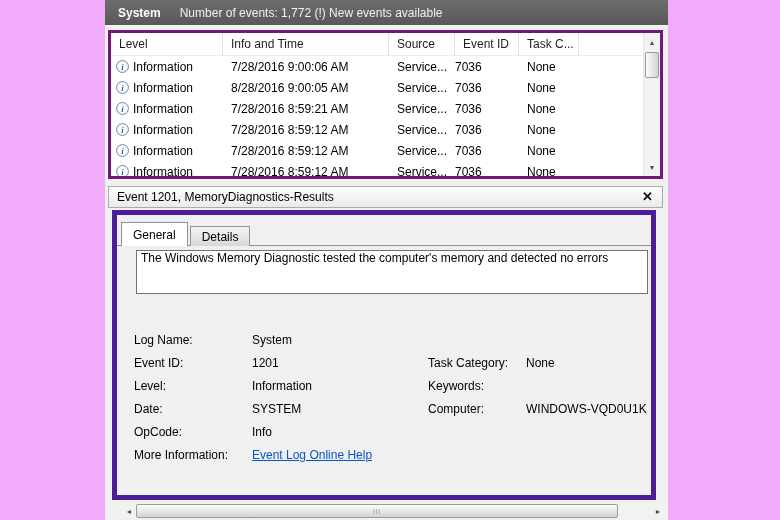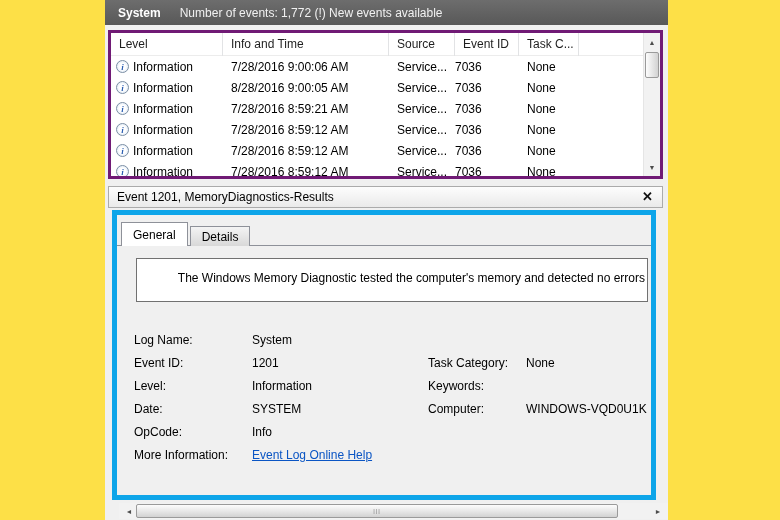--- a/index.html
+++ b/index.html
@@ -1,18 +1,18 @@
 <!DOCTYPE html>
 <html><head>
 <meta charset="utf-8">
 <style>
   * { margin:0; padding:0; box-sizing:border-box; }
   html,body { width:780px; height:520px; background:#ffffff; overflow:hidden;
               font-family:"Liberation Sans", sans-serif; }
-  #screen { position:relative; width:780px; height:520px; background:#fde047; }
+  #screen { position:relative; width:780px; height:520px; background:#f0abfc; }
 
   .window { position:absolute; left:105px; top:0; width:563px; height:520px; background:#f0f0f0; }
 
   
   .titlebar { position:absolute; left:0; top:0; width:563px; height:25px;
               background:linear-gradient(#6d6d6d,#585858);
               display:flex; align-items:center; font-size:12px; color:#fff; }
   .title-log { font-weight:bold; margin-left:13px; }
   .title-status { margin-left:19px; color:#f1f1f1; }
 
@@ -56,30 +56,30 @@
   
   .detail-header { position:absolute; left:3px; top:186px; width:555px; height:22px;
                    background:linear-gradient(#fdfdfd,#eaeaea); border:1px solid #ababab;
                    display:flex; align-items:center; font-size:12px; color:#000; }
   .dh-title { margin-left:8px; }
   .dh-close { position:absolute; right:9px; top:2px; font-size:13px; font-weight:bold;
               color:#111; cursor:pointer; line-height:16px; }
 
   
   .red-box { position:absolute; left:7px; top:210px; width:544px; height:290px;
-             border:5px solid #0ea5e9; background:#f0f0f0; }
+             border:5px solid #4c1d95; background:#f0f0f0; }
   .tabstrip-line { position:absolute; left:0; right:0; top:30px; border-top:1px solid #8e9199; z-index:1; }
   .tabs { position:absolute; left:4px; top:7px; display:flex; align-items:flex-end; z-index:2; }
   .tab { font-size:12px; display:flex; align-items:center; padding:0 11px; cursor:pointer; }
   .tab.active { height:24px; background:#fff; border:1px solid #8e9199; border-bottom:none; z-index:3; }
   .tab.inactive { height:20px; background:linear-gradient(#f4f4f4,#d8d8d8);
                   border:1px solid #8e9199; border-bottom:none; margin-left:2px; }
-  .msg-box { position:absolute; left:19px; right:3px; top:43px; height:44px;
+  .msg-box { position:absolute; left:19px; right:3px; top:35px; height:44px;
              background:#fff; border:1px solid #717171; font-size:12px; color:#000;
-             padding:12px 2px 0 4px; white-space:nowrap; overflow:hidden;text-align:right; }
+             padding:0 2px 0 4px; white-space:nowrap; overflow:hidden; }
   .fields { position:absolute; left:17px; top:113px; border-collapse:collapse; font-size:12px; color:#000; }
   .fields td { height:23px; vertical-align:middle; white-space:nowrap; }
   .fld-l1 { width:118px; } .fld-v1 { width:176px; } .fld-l2 { width:98px; } .fld-v2 { min-width:125px; }
   a.evt-link { color:#0a55c4; text-decoration:underline; cursor:pointer; }
 </style>
 </head>
 <body>
 
 <div id="screen">
   <div class="window">

